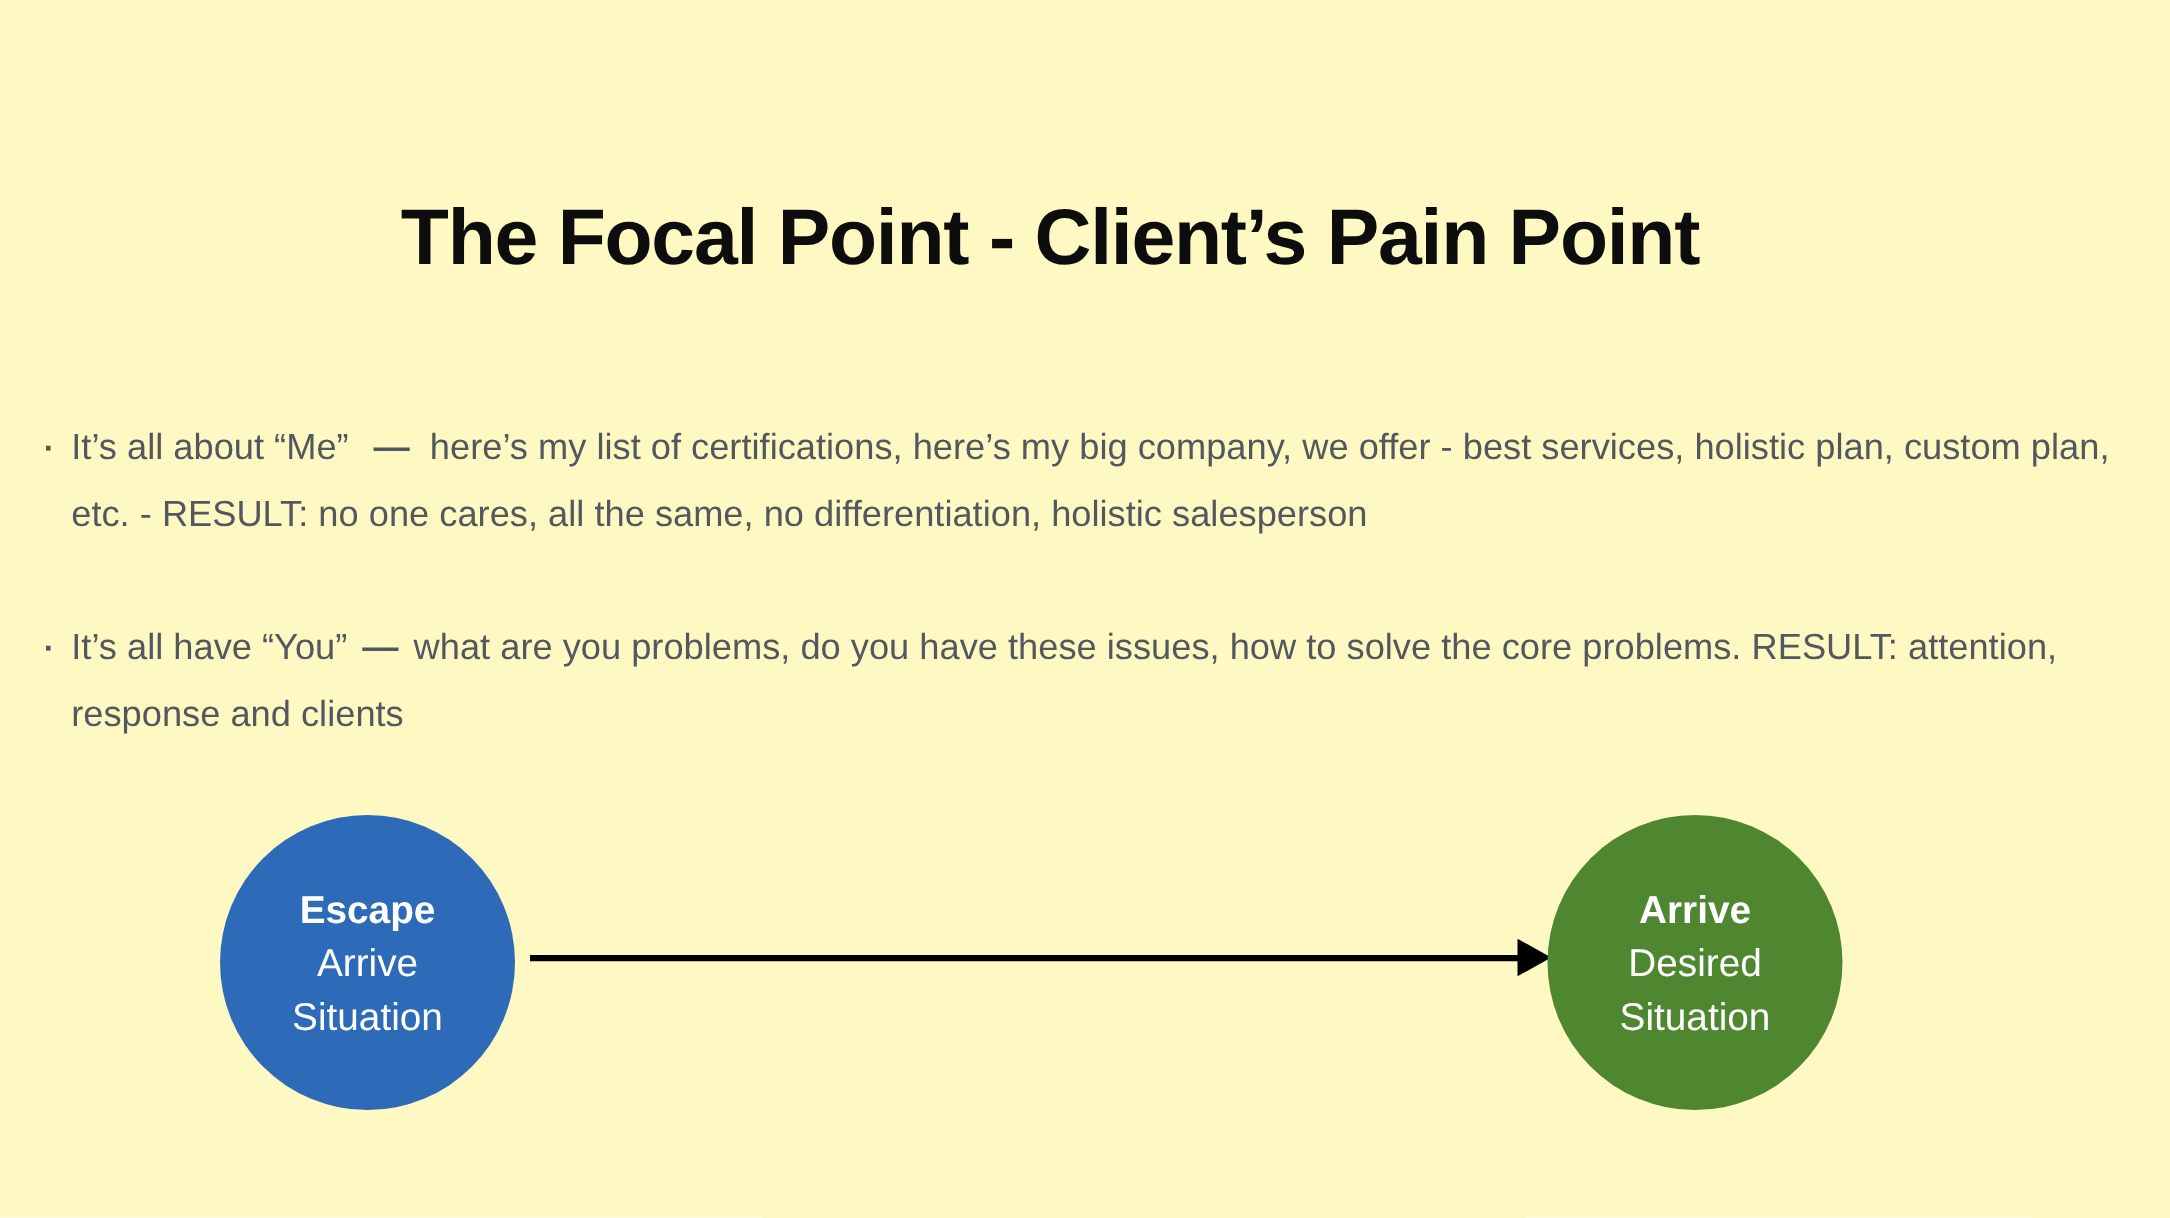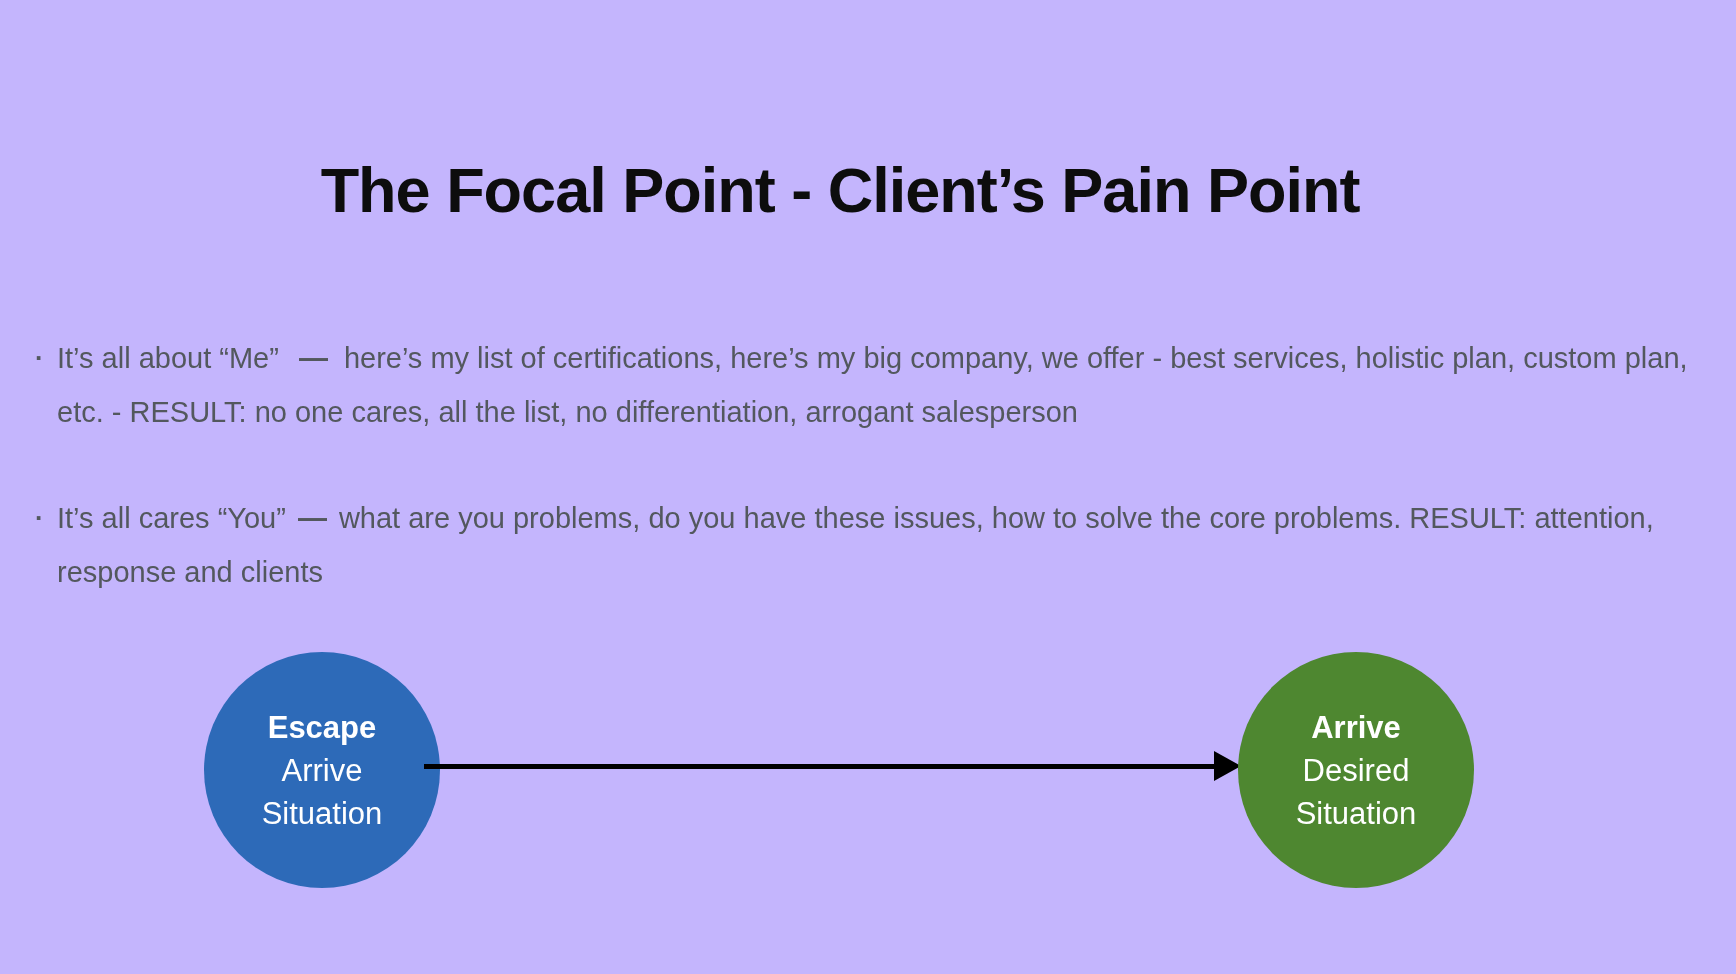--- a/index.html
+++ b/index.html
@@ -4,21 +4,21 @@
 <style>
   html, body {
     margin: 0;
     padding: 0;
     background: #ffffff;
   }
   #slide {
     position: relative;
     width: 1736px;
     height: 974px;
-    background: #c4b5fd;
+    background: #fef9c3;
     overflow: hidden;
     font-family: "Liberation Sans", "DejaVu Sans", sans-serif;
   }
 
   
   .slide-title {
     position: absolute;
     top: 112px;
     left: -28px;
     width: 100%;
@@ -80,21 +80,21 @@
     justify-content: center;
     color: #ffffff;
     font-size: 31px;
     line-height: 43px;
     text-align: center;
   }
   .circle .line1 {
     font-weight: 700;
   }
   .circle-escape {
-    left: 204px;
+    left: 176px;
     top: 652px;
     background: var(--escape_fill, #2d6ab8);
   }
   .circle-arrive {
     left: 1238px;
     top: 652px;
     background: var(--arrive_fill, #4e8730);
     text-align: right;
   }
   .arrow {
@@ -124,25 +124,25 @@
 </head>
 <body>
 
 <div id="slide">
 
   <h1 class="slide-title">The Focal Point - Client’s Pain Point</h1>
 
   <div class="bullets">
     <div class="bullet">
         <span class="bullet-marker">·</span>
-        <div class="bullet-text"><span class="bold">It’s all about “Me”</span><span class="dash">—</span><span>here’s my list of certifications, here’s my big company, we offer - best services, holistic plan, custom plan, etc. - </span><span class="bold">RESULT:</span><span> no one cares, all the list, no differentiation, arrogant salesperson</span></div>
+        <div class="bullet-text"><span class="bold">It’s all about “Me”</span><span class="dash">—</span><span>here’s my list of certifications, here’s my big company, we offer - best services, holistic plan, custom plan, etc. - </span><span class="bold">RESULT:</span><span> no one cares, all the same, no differentiation, holistic salesperson</span></div>
       </div>
     <div class="bullet">
         <span class="bullet-marker">·</span>
-        <div class="bullet-text"><span class="bold">It’s all cares “You”</span><span class="dash">—</span><span>what are you problems, do you have these issues, how to solve the core problems. </span><span class="bold">RESULT:</span><span> attention, response and clients</span></div>
+        <div class="bullet-text"><span class="bold">It’s all have “You”</span><span class="dash">—</span><span>what are you problems, do you have these issues, how to solve the core problems. </span><span class="bold">RESULT:</span><span> attention, response and clients</span></div>
       </div>
   </div>
 
   <div class="circle circle-escape">
     <div class="line1">Escape</div>
     <div>Arrive</div>
     <div>Situation</div>
   </div>
 
   <div class="arrow">

